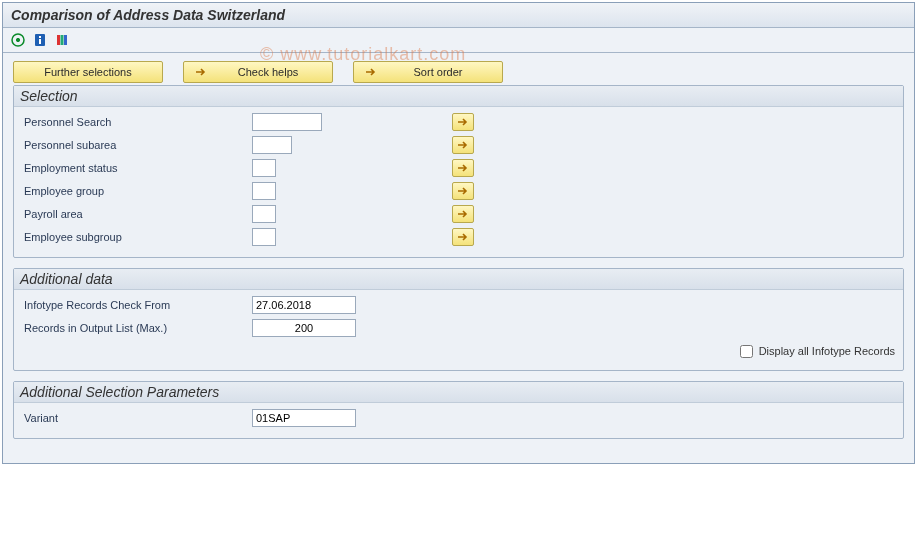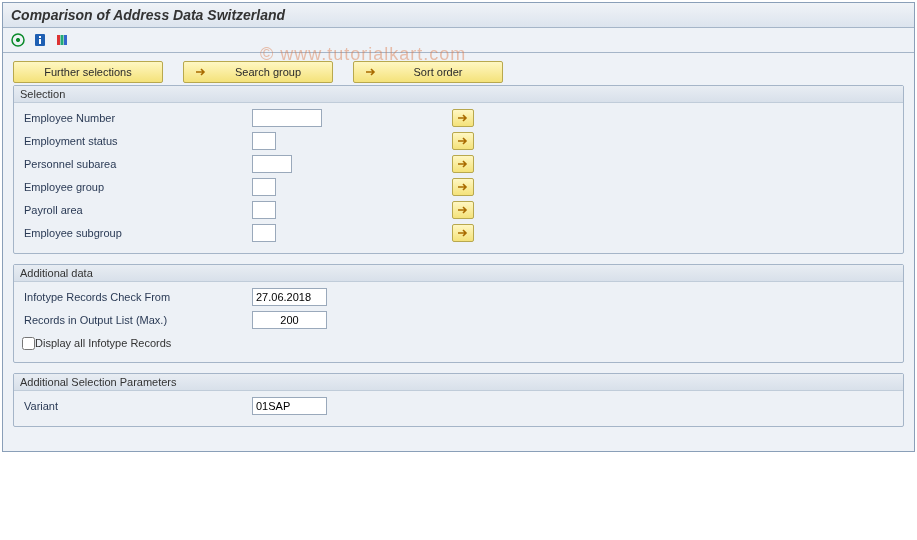--- a/index.html
+++ b/index.html
@@ -68,22 +68,23 @@
     border: 1px solid #a5b5c8;
     border-radius: 2px;
     margin-top: 2px;
     margin-bottom: 10px;
     background: #edf1f6;
   }
   .group-header {
     background: linear-gradient(to bottom, #e8edf3, #d8e0ea);
     border-bottom: 1px solid #c0ccd9;
     padding: 2px 6px;
-    font-size: 11px;
+    font-size: 14px;
     color: #333;
+    font-style: italic;
   }
   .group-body {
     padding: 4px 8px 8px 8px;
   }
   .row {
     display: flex;
     align-items: center;
     height: 22px;
     margin-bottom: 1px;
   }
@@ -101,34 +102,34 @@
     border: 1px solid #9aa9bb;
     background: #fff;
     height: 18px;
     padding: 0 3px;
     font-size: 11px;
     width: 70px;
   }
   .row-input input.wide { width: 70px; }
   .row-input input.w30 { width: 24px; }
   .row-input input.w40 { width: 40px; }
-  .row-input input.w80 { width: 75px; }
+  .row-input input.w80 { width: 104px; }
   .row-input input.right { text-align: center; }
   .row-arrow {
     margin-left: 60px;
   }
   .arrow-btn {
     width: 22px; height: 18px;
     background: linear-gradient(to bottom, #fff7c2, #f4e27a);
     border: 1px solid #b8a84e;
     border-radius: 2px;
     display:flex; align-items:center; justify-content:center;
     cursor: pointer;
   }
-  .chk-row { display:flex; align-items:center; height:22px; }
+  .chk-row { display:flex; align-items:center; gap:6px; height:22px;justify-content:flex-end; }
   .chk-row input[type="checkbox"]{ width:13px; height:13px; }
   .watermark {
     position: absolute;
     top: 42px;
     left: 260px;
     color: rgba(220,120,70,0.45);
     font-size: 18px;
     letter-spacing: 1px;
     pointer-events: none;
     font-family: Arial, sans-serif;
@@ -171,65 +172,65 @@
     <div class="top-buttons">
       <div class="sap-btn">
         <span class="label">Further selections</span>
       </div>
       <div class="sap-btn">
         <span class="arrow">
           <svg width="12" height="12" viewBox="0 0 12 12">
                 <path d="M1 6 h7 M6 3 l3 3 -3 3" fill="none" stroke="#a96b00" stroke-width="1.6"></path>
               </svg>
         </span>
-        <span class="label">Search group</span>
+        <span class="label">Check helps</span>
       </div>
       <div class="sap-btn">
         <span class="arrow">
           <svg width="12" height="12" viewBox="0 0 12 12">
                 <path d="M1 6 h7 M6 3 l3 3 -3 3" fill="none" stroke="#a96b00" stroke-width="1.6"></path>
               </svg>
         </span>
         <span class="label">Sort order</span>
       </div>
     </div>
 
     <div class="group">
       <div class="group-header">Selection</div>
       <div class="group-body">
         <div class="row">
-          <div class="row-label">Employee Number</div>
+          <div class="row-label">Personnel Search</div>
           <div class="row-input">
                 <input type="text" class="wide" value="" style="">
               </div>
           <div class="row-arrow">
                 <div class="arrow-btn">
                   <svg width="12" height="10" viewBox="0 0 12 10">
                     <path d="M1 5 h7 M6 2 l3 3 -3 3" fill="none" stroke="#a96b00" stroke-width="1.6"></path>
                   </svg>
                 </div>
               </div>
         </div>
         <div class="row">
+          <div class="row-label">Personnel subarea</div>
+          <div class="row-input">
+                <input type="text" class="w40" value="" style="">
+              </div>
+          <div class="row-arrow">
+                <div class="arrow-btn">
+                  <svg width="12" height="10" viewBox="0 0 12 10">
+                    <path d="M1 5 h7 M6 2 l3 3 -3 3" fill="none" stroke="#a96b00" stroke-width="1.6"></path>
+                  </svg>
+                </div>
+              </div>
+        </div>
+        <div class="row">
           <div class="row-label">Employment status</div>
           <div class="row-input">
                 <input type="text" class="w30" value="" style="">
-              </div>
-          <div class="row-arrow">
-                <div class="arrow-btn">
-                  <svg width="12" height="10" viewBox="0 0 12 10">
-                    <path d="M1 5 h7 M6 2 l3 3 -3 3" fill="none" stroke="#a96b00" stroke-width="1.6"></path>
-                  </svg>
-                </div>
-              </div>
-        </div>
-        <div class="row">
-          <div class="row-label">Personnel subarea</div>
-          <div class="row-input">
-                <input type="text" class="w40" value="" style="">
               </div>
           <div class="row-arrow">
                 <div class="arrow-btn">
                   <svg width="12" height="10" viewBox="0 0 12 10">
                     <path d="M1 5 h7 M6 2 l3 3 -3 3" fill="none" stroke="#a96b00" stroke-width="1.6"></path>
                   </svg>
                 </div>
               </div>
         </div>
         <div class="row">

